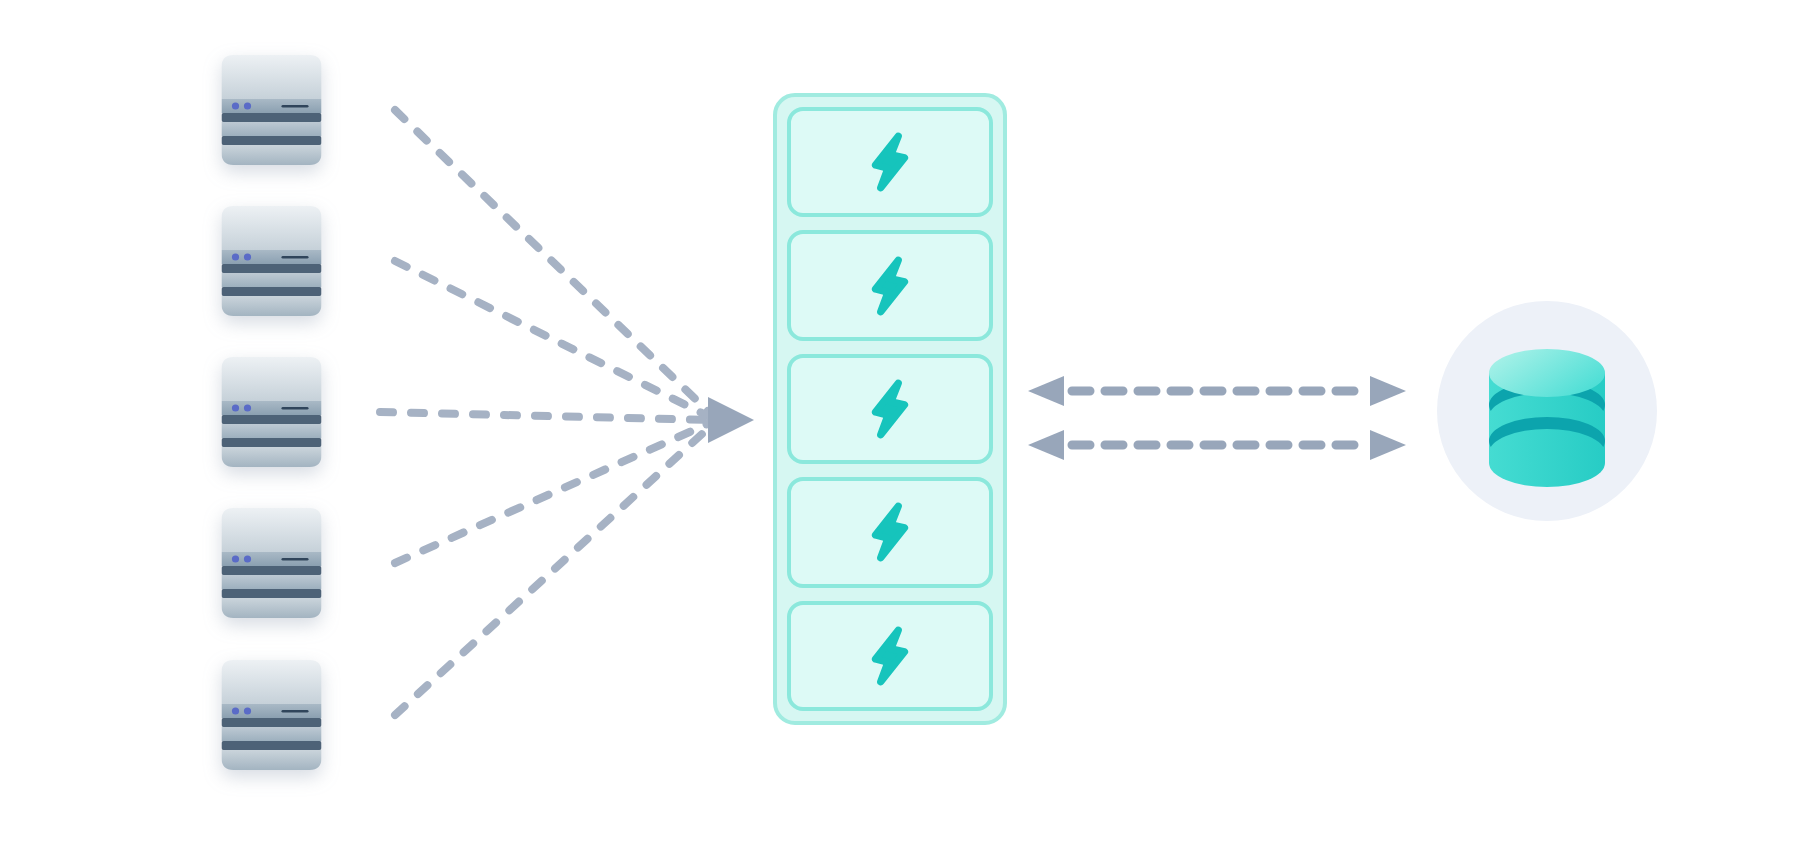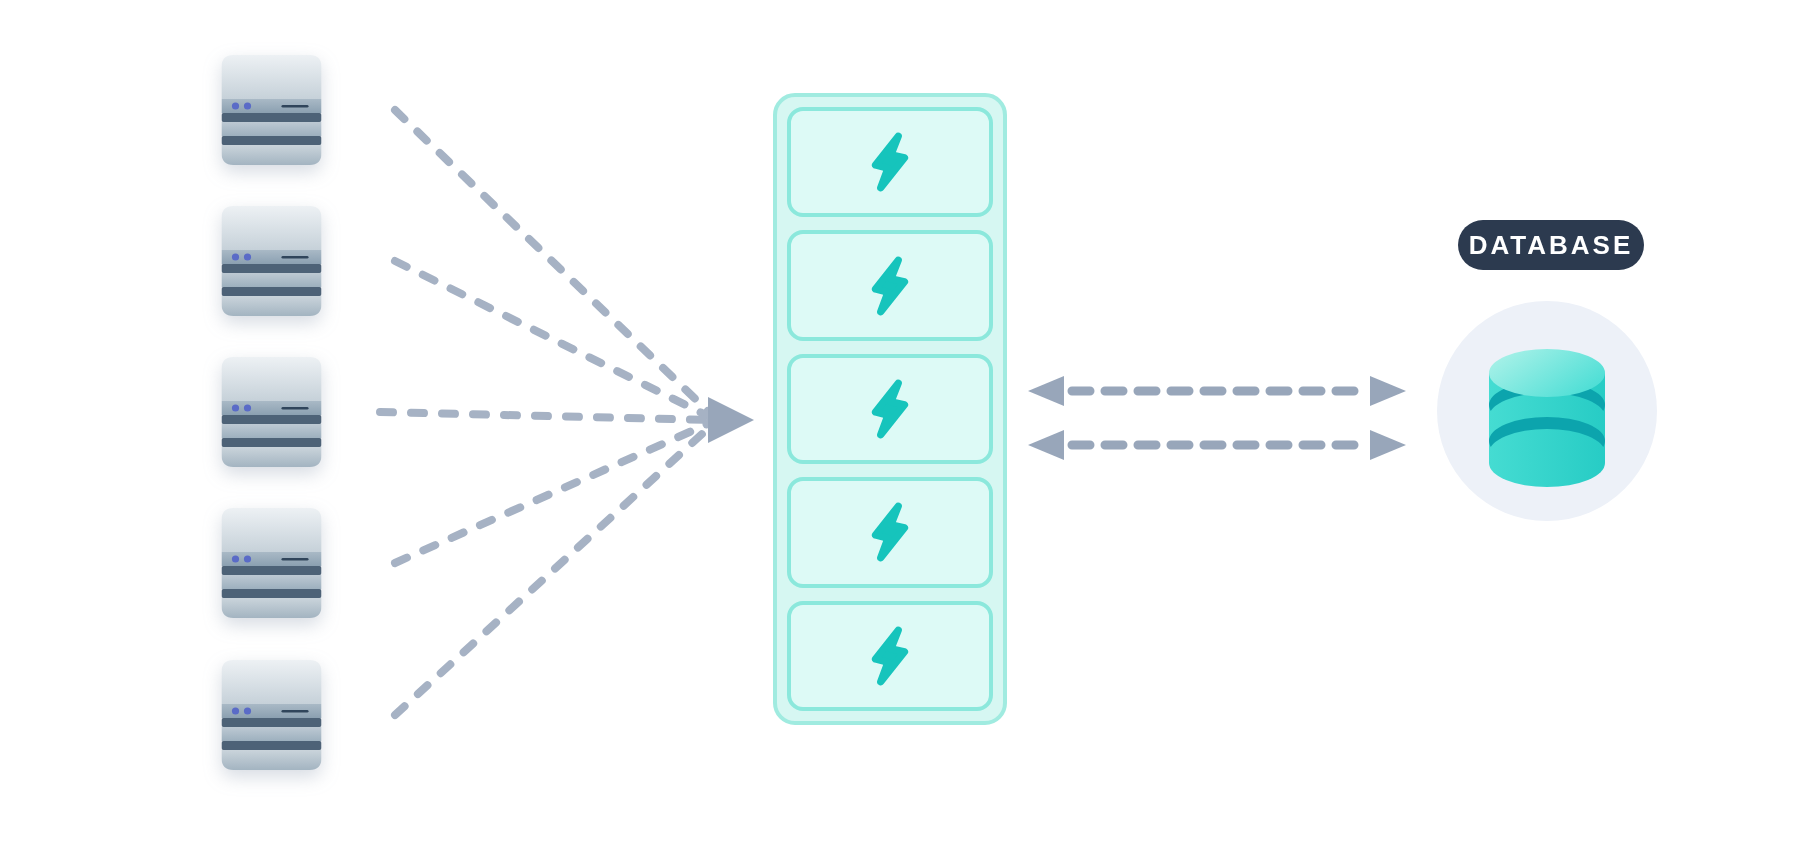--- a/index.html
+++ b/index.html
@@ -192,19 +192,18 @@
           <use href="#sym-bolt"></use>
         </svg>
       </div>
       <div class="pool-cell">
         <svg viewBox="0 0 44 58" width="46" height="60">
           <use href="#sym-bolt"></use>
         </svg>
       </div>
     </div>
 
-  <div class="db-label">DATABASE</div>
   <div class="db-circle"></div>
   <svg class="db-cyl" viewBox="0 0 118 142">
     <use href="#sym-cyl"></use>
   </svg>
 
 </div>
 
 </body></html>

